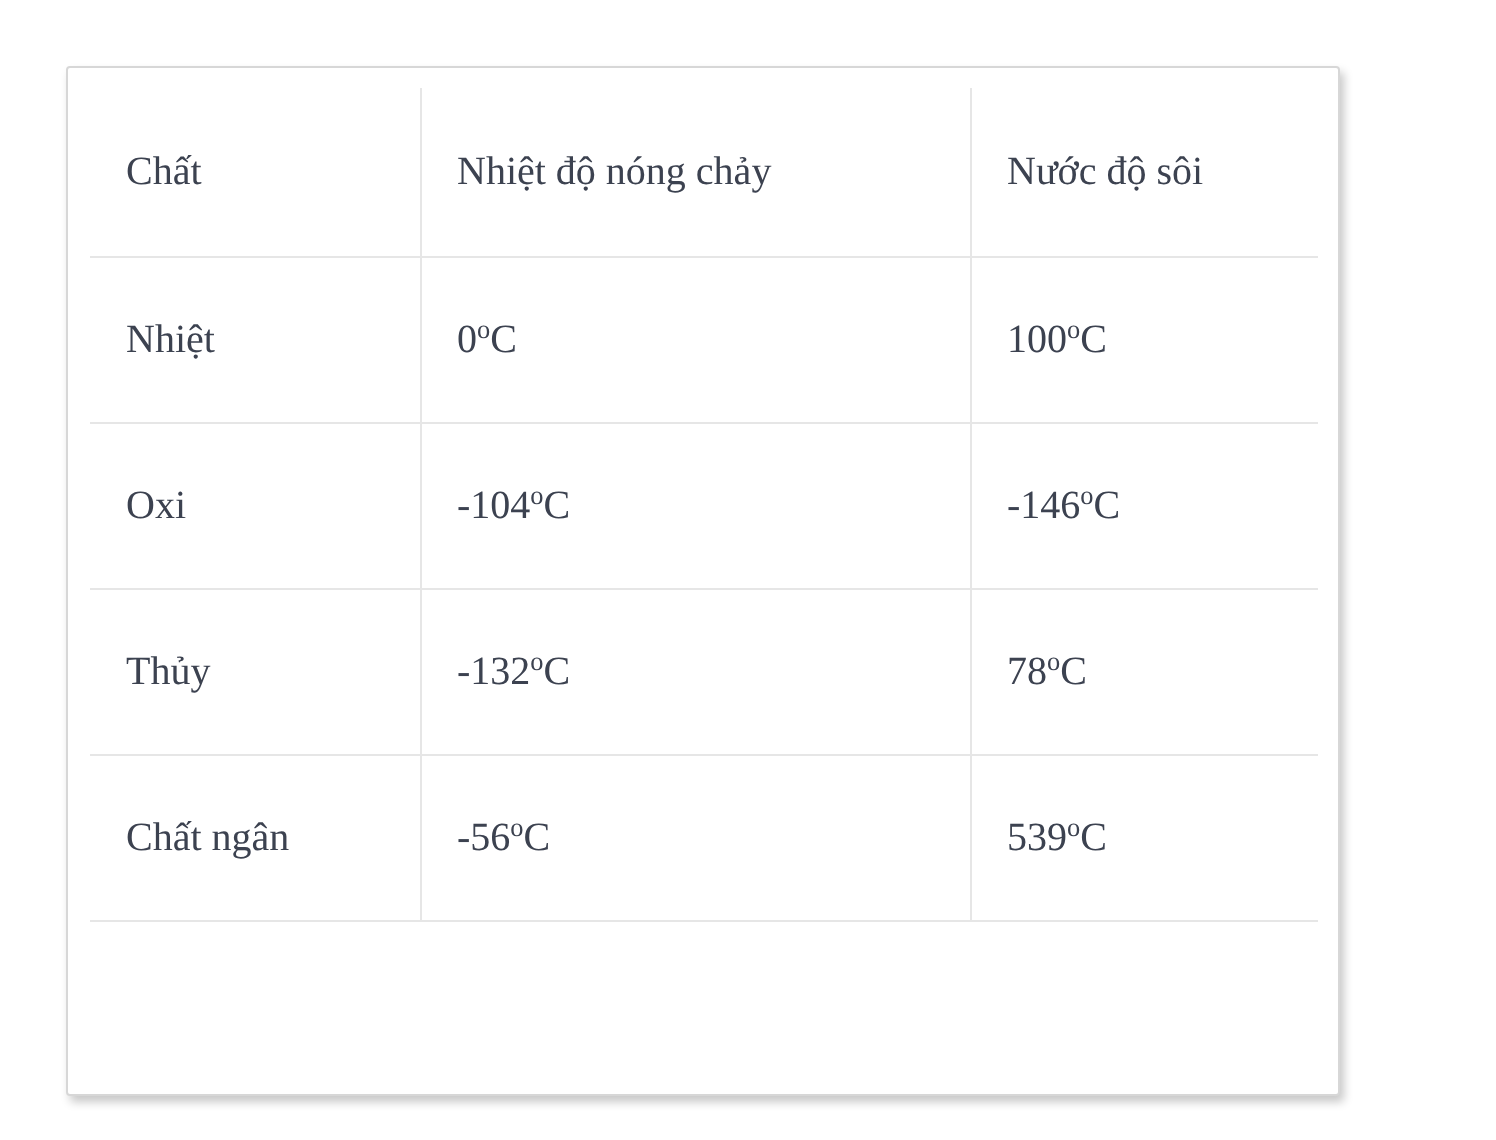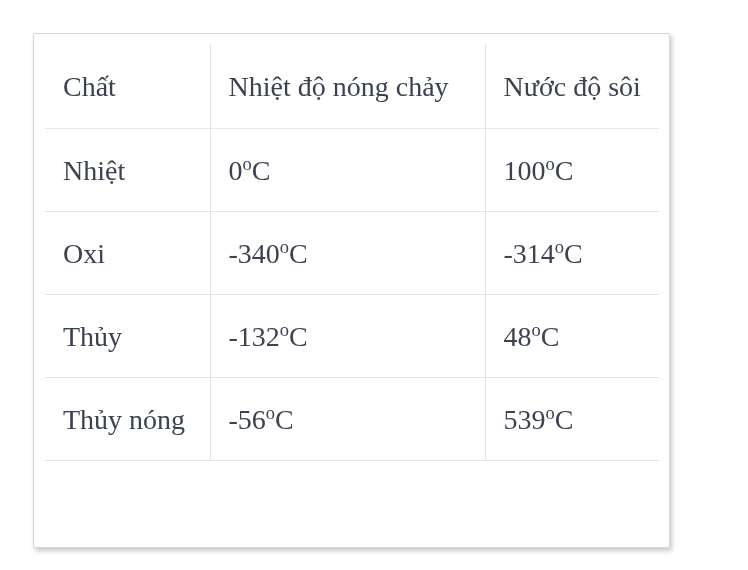--- a/index.html
+++ b/index.html
@@ -58,21 +58,21 @@
   table.data-table th,
   table.data-table td {
     border: 1px solid #e6e6e6;
     border-top: none;
     border-left: none;
     padding: 0 0 0 18px;
     height: 82px;
     vertical-align: middle;
     text-align: left;
     font-weight: normal;
-    font-size: 28px;
+    font-size: 20px;
     line-height: 1.25;
     color: #3c4250;
     white-space: nowrap;
   }
 
   
   table.data-table tr > *:last-child { border-right: none; }
 
   table.data-table thead th {
     height: 84px;
@@ -116,32 +116,32 @@
 
 
           <tr>
             <td>Nhiệt</td>
             <td><span>0</span><span class="deg">o</span><span>C</span></td>
             <td><span>100</span><span class="deg">o</span><span>C</span></td>
           </tr>
 
           <tr>
             <td>Oxi</td>
-            <td><span>-340</span><span class="deg">o</span><span>C</span></td>
-            <td><span>-314</span><span class="deg">o</span><span>C</span></td>
+            <td><span>-104</span><span class="deg">o</span><span>C</span></td>
+            <td><span>-146</span><span class="deg">o</span><span>C</span></td>
           </tr>
 
           <tr>
             <td>Thủy</td>
             <td><span>-132</span><span class="deg">o</span><span>C</span></td>
-            <td><span>48</span><span class="deg">o</span><span>C</span></td>
+            <td><span>78</span><span class="deg">o</span><span>C</span></td>
           </tr>
 
           <tr>
-            <td>Thủy nóng</td>
+            <td>Chất ngân</td>
             <td><span>-56</span><span class="deg">o</span><span>C</span></td>
             <td><span>539</span><span class="deg">o</span><span>C</span></td>
           </tr>
 
         </tbody>
       </table>
 
     </div>
   </div>
 

